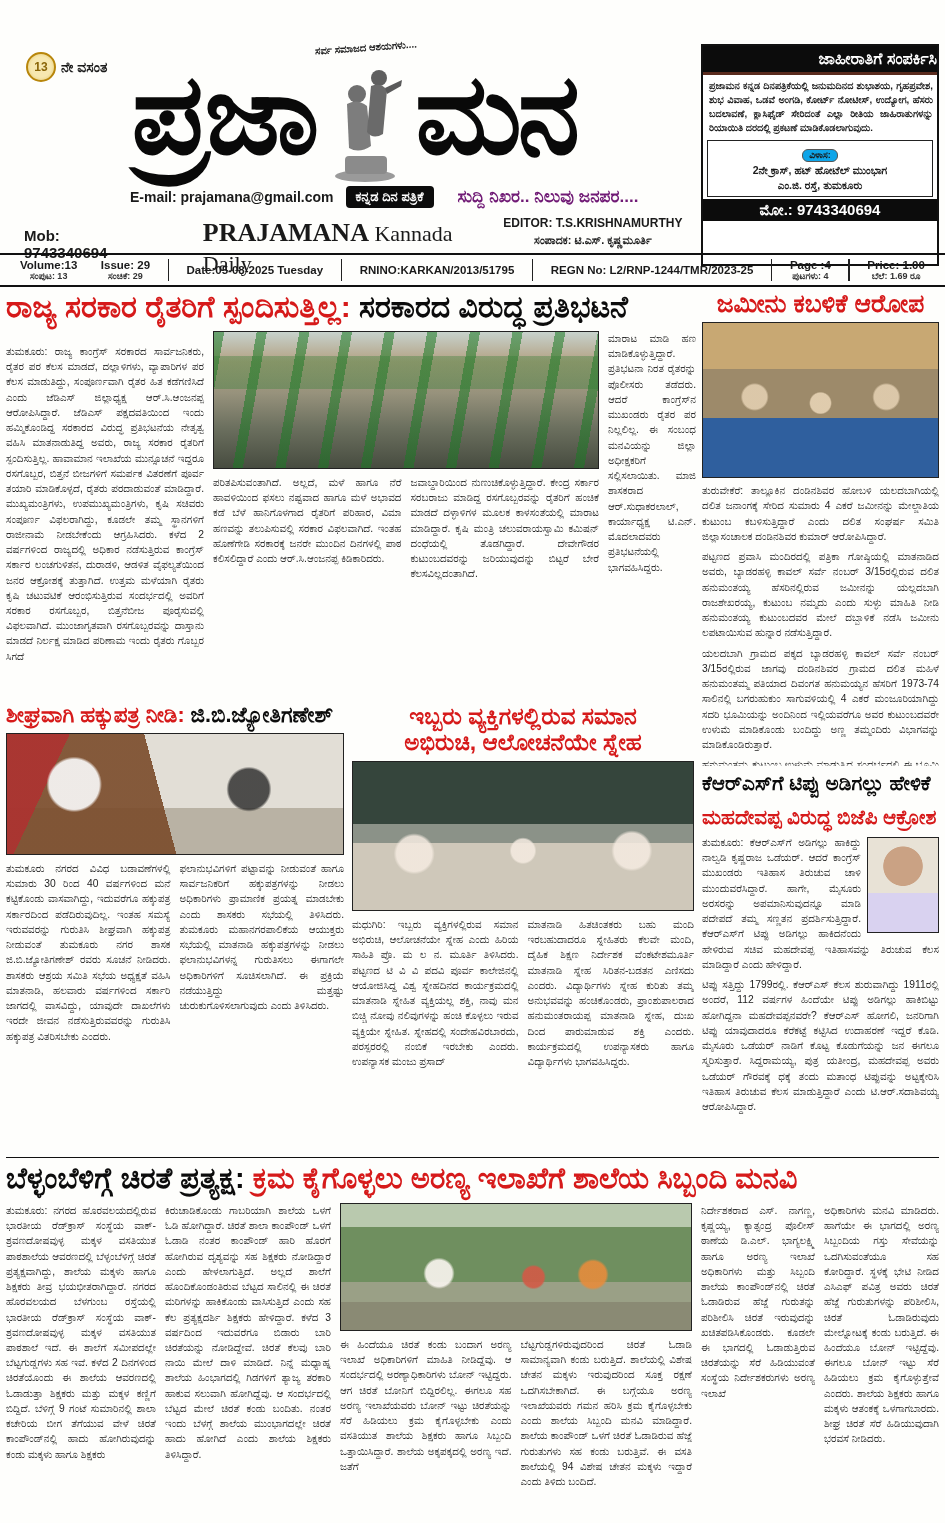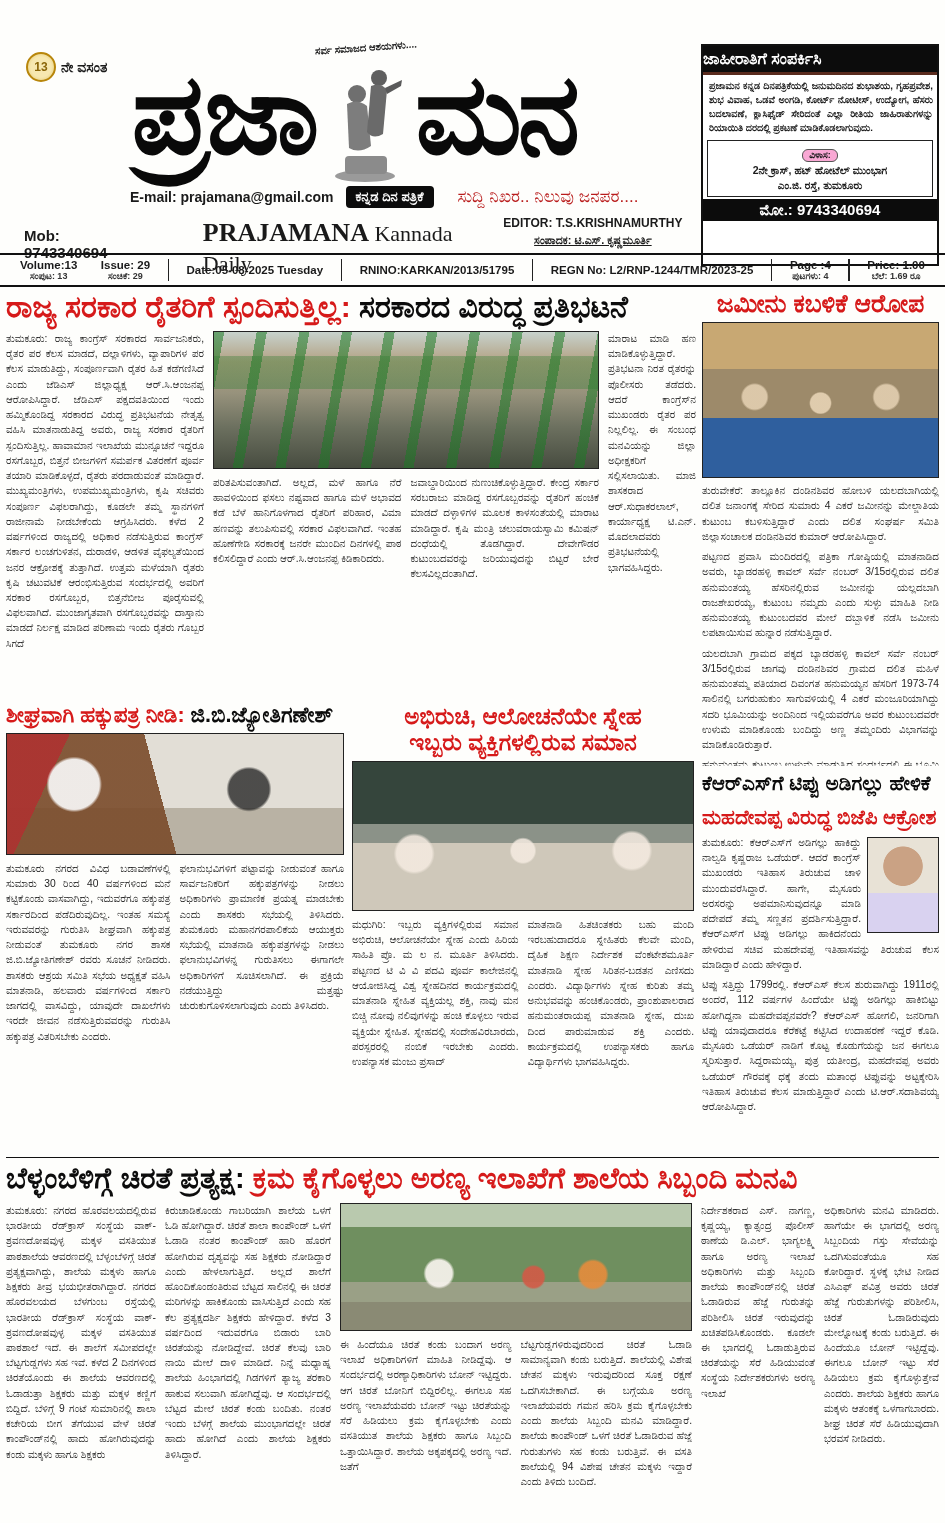--- a/index.html
+++ b/index.html
@@ -18,35 +18,35 @@
     display:flex; align-items:center; justify-content:center; gap:4px; }
   .title-part{ font-size:112px; font-weight:800; letter-spacing:-4px; line-height:1; color:#090909; }
   .statue-wrap{ position:relative; width:92px; height:150px; flex:0 0 auto; }
   .statue-arc{ position:absolute; top:2px; left:-38px; width:170px; text-align:center;
     font-size:10px; font-weight:bold; color:#222; transform:rotate(-4deg); }
   .statue{ position:absolute; left:8px; top:20px; }
   .sub-row{ position:absolute; left:0; top:186px; width:698px; display:flex; align-items:center; }
   .email{ margin-left:130px; font-weight:bold; font-size:14px; }
   .kn-badge{ margin-left:12px; background:#0c0c0c; color:#fff; font-weight:bold; font-size:13px;
     padding:3px 10px; border-radius:4px; }
-  .tagline{ margin-left:24px; font-weight:400; font-size:17px; color:#b91c1c; }
+  .tagline{ margin-left:24px; font-weight:700; font-size:17px; color:#701a75; }
   .bottom-row{ position:absolute; left:0; top:218px; width:698px; display:flex; align-items:baseline; }
   .mob{ margin-left:24px; font-weight:bold; font-size:15px; }
   .praja-en{ margin-left:60px; font-weight:800; font-size:26px; font-family:"Liberation Serif","DejaVu Serif",serif; }
   .praja-en-suffix{ font-weight:400; font-size:22px; }
   .editor-blk{ position:absolute; right:4px; top:-14px; width:210px; text-align:center; }
   .editor-en{ font-weight:bold; font-size:12px; }
   .editor-kn{ font-weight:bold; font-size:11px; margin-top:4px; }
 
   
   .adbox{ position:absolute; left:701px; top:44px; width:238px; height:222px; border:2px solid #111; background:#fff; }
-  .adbox .adhead{ background:#0c0c0c; color:#fff; text-align:left; font-weight:800; font-size:16px; padding:4px 0; border-bottom:3px solid #5a2b1e; }
+  .adbox .adhead{ background:#0c0c0c; color:#fff; text-align:right; font-weight:800; font-size:16px; padding:4px 0; border-bottom:3px solid #5a2b1e; }
   .adbox .adbody{ font-size:9.6px; font-weight:600; padding:4px 4px 3px 6px; text-align:justify; line-height:1.45; }
   .adbox .adaddr{ border:1.5px solid #222; margin:2px 4px; padding:3px 4px 4px 4px; text-align:center; }
-  .adbox .addr-label{ display:inline-block; border:1px solid #555; border-radius:6px; padding:0 6px; font-size:9px; font-weight:bold; background:#f9a8d4; }
+  .adbox .addr-label{ display:inline-block; border:1px solid #555; border-radius:6px; padding:0 6px; font-size:9px; font-weight:bold; background:#0ea5e9; }
   .adbox .addr-line{ font-size:10.5px; font-weight:bold; margin-top:2px; }
   .adbox .adphone{ background:#0c0c0c; color:#fff; text-align:center; font-weight:800; font-size:15px; padding:2px 0; margin-top:2px; }
 
   
   .infobar{ position:absolute; left:0; top:253px; width:945px; height:34px;
     border-top:2px solid #111; border-bottom:2px solid #111;
     display:flex; align-items:center; justify-content:space-between; padding:0 14px; }
   .cell{ text-align:center; padding:0 6px; }
   .cell .en{ font-weight:bold; font-size:11.5px; white-space:nowrap; }
   .cell .kn{ font-weight:bold; font-size:9px; color:#333; white-space:nowrap; }
@@ -57,21 +57,21 @@
   .hl-red{ color:#d61a1a; font-weight:800; }
   .hl-black{ color:#0c0c0c; font-weight:800; }
   .bodytext{ font-size:10.3px; line-height:1.48; text-align:justify; color:#1c1c1c; }
   .photo{ border:1.5px solid #222; width:100%; }
   .cols{ display:flex; gap:9px; }
   .cols > div{ flex:1; }
 
   
   .a1-headline{ font-size:30px; line-height:1.1; white-space:nowrap; }
   .a1-grid{ display:flex; gap:9px; margin-top:8px; height:368px; }
-  .a1-c1{ width:198px; flex:0 0 auto; }
+  .a1-c1{ width:198px; flex:0 0 auto;margin-top:13px; }
   .a1-mid{ width:386px; flex:0 0 auto; display:flex; flex-direction:column; gap:6px; }
   .a1-c4{ flex:1; }
   .ph-protest{ height:138px; background:
       linear-gradient(180deg, rgba(46,125,50,0) 0 18%, rgba(46,125,50,.35) 18% 42%, rgba(0,0,0,0) 42%),
       repeating-linear-gradient(100deg, rgba(27,122,36,.55) 0 10px, rgba(0,0,0,0) 10px 42px),
       linear-gradient(180deg,#c7d2cc 0%,#b3a183 22%,#97927c 45%,#6c705f 70%,#474c40 100%); }
 
   
   .lg-headline{ font-size:25px; text-align:center; line-height:1.05; }
   .ph-meeting{ height:156px; margin-top:6px; background:
@@ -153,21 +153,21 @@
     <div class="sub-row">
       <span class="email">E-mail: prajamana@gmail.com</span>
       <span class="kn-badge">ಕನ್ನಡ ದಿನ ಪತ್ರಿಕೆ</span>
       <span class="tagline">ಸುದ್ದಿ ನಿಖರ.. ನಿಲುವು ಜನಪರ....</span>
     </div>
     <div class="bottom-row">
       <span class="mob">Mob: 9743340694</span>
       <span class="praja-en"><span>PRAJAMANA</span><span class="praja-en-suffix"> Kannada Daily</span></span>
       <span class="editor-blk" style="position:relative;">
         <span class="editor-en" style="display:block;">EDITOR: T.S.KRISHNAMURTHY</span>
-        <span class="editor-kn" style="display:block;text-decoration:underline;">ಸಂಪಾದಕ: ಟಿ.ಎಸ್. ಕೃಷ್ಣಮೂರ್ತಿ</span>
+        <span class="editor-kn" style="display:block;">ಸಂಪಾದಕ: ಟಿ.ಎಸ್. ಕೃಷ್ಣಮೂರ್ತಿ</span>
       </span>
     </div>
   </div>
 
   <div class="adbox">
     <div class="adhead">ಜಾಹೀರಾತಿಗೆ ಸಂಪರ್ಕಿಸಿ</div>
     <div class="adbody">ಪ್ರಜಾಮನ ಕನ್ನಡ ದಿನಪತ್ರಿಕೆಯಲ್ಲಿ ಜನುಮದಿನದ ಶುಭಾಶಯ, ಗೃಹಪ್ರವೇಶ, ಶುಭ ವಿವಾಹ, ಒಡವೆ ಅಂಗಡಿ, ಕೋರ್ಟ್ ನೋಟೀಸ್, ಉದ್ಯೋಗ, ಹೆಸರು ಬದಲಾವಣೆ, ಕ್ಲಾಸಿಫೈಡ್ ಸೇರಿದಂತೆ ಎಲ್ಲಾ ರೀತಿಯ ಜಾಹಿರಾತುಗಳನ್ನು ರಿಯಾಯಿತಿ ದರದಲ್ಲಿ ಪ್ರಕಟಣೆ ಮಾಡಿಕೊಡಲಾಗುವುದು.</div>
     <div class="adaddr">
       <span class="addr-label">ವಿಳಾಸ:</span>
       <div class="addr-line">2ನೇ ಕ್ರಾಸ್, ಹಟ್ ಹೋಟೆಲ್ ಮುಂಭಾಗ</div>
@@ -243,22 +243,22 @@
     </div>
     <div class="photo ph-officials" title="ಆಶ್ರಯ ಸಮಿತಿ ಸಭೆಯಲ್ಲಿ ಶಾಸಕ ಜಿ.ಬಿ.ಜ್ಯೋತಿಗಣೇಶ್"></div>
     <div class="cols td-cols">
       <div class="bodytext">ತುಮಕೂರು ನಗರದ ವಿವಿಧ ಬಡಾವಣೆಗಳಲ್ಲಿ ಸುಮಾರು 30 ರಿಂದ 40 ವರ್ಷಗಳಿಂದ ಮನೆ ಕಟ್ಟಿಕೊಂಡು ವಾಸವಾಗಿದ್ದು, ಇದುವರೆಗೂ ಹಕ್ಕುಪತ್ರ ಸರ್ಕಾರದಿಂದ ಪಡೆದಿರುವುದಿಲ್ಲ. ಇಂತಹ ಸಮಸ್ಯೆ ಇರುವವರನ್ನು ಗುರುತಿಸಿ ಶೀಘ್ರವಾಗಿ ಹಕ್ಕುಪತ್ರ ನೀಡುವಂತೆ ತುಮಕೂರು ನಗರ ಶಾಸಕ ಜಿ.ಬಿ.ಜ್ಯೋತಿಗಣೇಶ್ ರವರು ಸೂಚನೆ ನೀಡಿದರು. ಶಾಸಕರು ಆಶ್ರಯ ಸಮಿತಿ ಸಭೆಯ ಅಧ್ಯಕ್ಷತೆ ವಹಿಸಿ ಮಾತನಾಡಿ, ಹಲವಾರು ವರ್ಷಗಳಿಂದ ಸರ್ಕಾರಿ ಜಾಗದಲ್ಲಿ ವಾಸವಿದ್ದು, ಯಾವುದೇ ದಾಖಲೆಗಳು ಇರದೇ ಜೀವನ ನಡೆಸುತ್ತಿರುವವರನ್ನು ಗುರುತಿಸಿ ಹಕ್ಕುಪತ್ರ ವಿತರಿಸಬೇಕು ಎಂದರು.</div>
       <div class="bodytext">ಫಲಾನುಭವಿಗಳಿಗೆ ಪಟ್ಟಾವನ್ನು ನೀಡುವಂತೆ ಹಾಗೂ ಸಾರ್ವಜನಿಕರಿಗೆ ಹಕ್ಕುಪತ್ರಗಳನ್ನು ನೀಡಲು ಅಧಿಕಾರಿಗಳು ಪ್ರಾಮಾಣಿಕ ಪ್ರಯತ್ನ ಮಾಡಬೇಕು ಎಂದು ಶಾಸಕರು ಸಭೆಯಲ್ಲಿ ತಿಳಿಸಿದರು. ತುಮಕೂರು ಮಹಾನಗರಪಾಲಿಕೆಯ ಆಯುಕ್ತರು ಸಭೆಯಲ್ಲಿ ಮಾತನಾಡಿ ಹಕ್ಕುಪತ್ರಗಳನ್ನು ನೀಡಲು ಫಲಾನುಭವಿಗಳನ್ನ ಗುರುತಿಸಲು ಈಗಾಗಲೇ ಅಧಿಕಾರಿಗಳಿಗೆ ಸೂಚಿಸಲಾಗಿದೆ. ಈ ಪ್ರಕ್ರಿಯೆ ನಡೆಯುತ್ತಿದ್ದು ಮತ್ತಷ್ಟು ಚುರುಕುಗೊಳಿಸಲಾಗುವುದು ಎಂದು ತಿಳಿಸಿದರು.</div>
     </div>
   </div>
 
   <div class="art" style="left:352px; top:703px; width:342px; height:450px;">
     <div class="fr-headline">
+      <div class="hl-red">ಇಬ್ಬರು ವ್ಯಕ್ತಿಗಳಲ್ಲಿರುವ ಸಮಾನ</div>
       <div class="hl-red">ಅಭಿರುಚಿ, ಆಲೋಚನೆಯೇ ಸ್ನೇಹ</div>
-      <div class="hl-red">ಇಬ್ಬರು ವ್ಯಕ್ತಿಗಳಲ್ಲಿರುವ ಸಮಾನ</div>
     </div>
     <div class="photo ph-classroom" title="ವಿಶ್ವ ಸ್ನೇಹದಿನದ ಕಾರ್ಯಕ್ರಮದಲ್ಲಿ ಉಪನ್ಯಾಸಕರು ಹಾಗೂ ವಿದ್ಯಾರ್ಥಿಗಳು"></div>
     <div class="cols fr-cols">
       <div class="bodytext">ಮಧುಗಿರಿ: ಇಬ್ಬರು ವ್ಯಕ್ತಿಗಳಲ್ಲಿರುವ ಸಮಾನ ಅಭಿರುಚಿ, ಆಲೋಚನೆಯೇ ಸ್ನೇಹ ಎಂದು ಹಿರಿಯ ಸಾಹಿತಿ ಪ್ರೊ. ಮ ಲ ನ. ಮೂರ್ತಿ ತಿಳಿಸಿದರು. ಪಟ್ಟಣದ ಟಿ ವಿ ವಿ ಪದವಿ ಪೂರ್ವ ಕಾಲೇಜಿನಲ್ಲಿ ಆಯೋಜಿಸಿದ್ದ ವಿಶ್ವ ಸ್ನೇಹದಿನದ ಕಾರ್ಯಕ್ರಮದಲ್ಲಿ ಮಾತನಾಡಿ ಸ್ನೇಹಿತ ವ್ಯಕ್ತಿಯಲ್ಲ ಶಕ್ತಿ, ನಾವು ಮನ ಬಿಚ್ಚಿ ನೋವು ನಲಿವುಗಳನ್ನು ಹಂಚಿ ಕೊಳ್ಳಲು ಇರುವ ವ್ಯಕ್ತಿಯೇ ಸ್ನೇಹಿತ. ಸ್ನೇಹದಲ್ಲಿ ಸಂದೇಹವಿರಬಾರದು, ಪರಸ್ಪರರಲ್ಲಿ ನಂಬಿಕೆ ಇರಬೇಕು ಎಂದರು. ಉಪನ್ಯಾಸಕ ಮಂಜು ಪ್ರಸಾದ್</div>
       <div class="bodytext">ಮಾತನಾಡಿ ಹಿತಚಿಂತಕರು ಬಹು ಮಂದಿ ಇರಬಹುದಾದರೂ ಸ್ನೇಹಿತರು ಕೆಲವೇ ಮಂದಿ, ದೈಹಿಕ ಶಿಕ್ಷಣ ನಿರ್ದೇಶಕ ವೆಂಕಟೇಶಮೂರ್ತಿ ಮಾತನಾಡಿ ಸ್ನೇಹ ಸಿರಿತನ-ಬಡತನ ಎಣಿಸದು ಎಂದರು. ವಿದ್ಯಾರ್ಥಿಗಳು ಸ್ನೇಹ ಕುರಿತು ತಮ್ಮ ಅನುಭವವನ್ನು ಹಂಚಿಕೊಂಡರು, ಪ್ರಾಂಶುಪಾಲರಾದ ಹನುಮಂತರಾಯಪ್ಪ ಮಾತನಾಡಿ ಸ್ನೇಹ, ದುಃಖ ದಿಂದ ಪಾರುಮಾಡುವ ಶಕ್ತಿ ಎಂದರು. ಕಾರ್ಯಕ್ರಮದಲ್ಲಿ ಉಪನ್ಯಾಸಕರು ಹಾಗೂ ವಿದ್ಯಾರ್ಥಿಗಳು ಭಾಗವಹಿಸಿದ್ದರು.</div>
     </div>
   </div>
 
   <div class="art" style="left:702px; top:772px; width:237px; height:381px;">
     <div class="krs-h1 hl-black">ಕೆಆರ್‌ಎಸ್‌ಗೆ ಟಿಪ್ಪು ಅಡಿಗಲ್ಲು ಹೇಳಿಕೆ</div>

